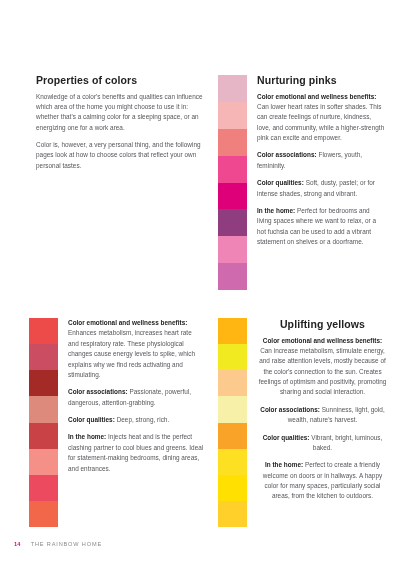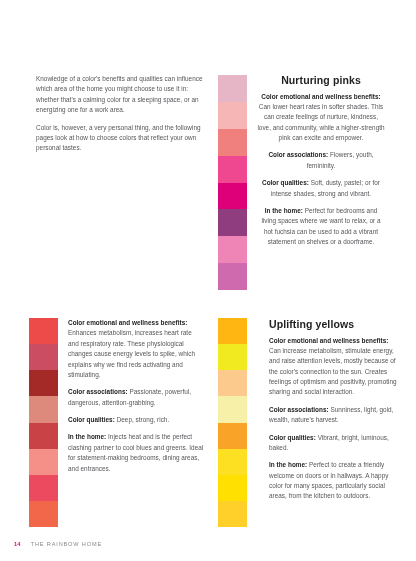--- a/index.html
+++ b/index.html
@@ -55,31 +55,31 @@
   }
   #block-properties {
     left: 36px;
     top: 74px;
     width: 172px;
   }
   #block-pinks {
     left: 257px;
     top: 74px;
     width: 128px;
-    text-align: center;
   }
   #block-reds {
     left: 68px;
     top: 318px;
     width: 136px;
   }
   #block-yellows {
-    left: 269px;
+    left: 257px;
     top: 318px;
     width: 131px;
+    text-align: center;
   }
 
   h2.section-title {
     margin: 0 0 5px 0;
     font-size: 10.5px;
     font-weight: bold;
     letter-spacing: 0.1px;
     color: #222222;
     line-height: 1.2;
   }
@@ -152,20 +152,21 @@
       <div class="swatch" style="background: rgb(242, 234, 32);"></div>
       <div class="swatch" style="background: rgb(253, 202, 142);"></div>
       <div class="swatch" style="background: rgb(247, 240, 168);"></div>
       <div class="swatch" style="background: rgb(249, 163, 40);"></div>
       <div class="swatch" style="background: rgb(253, 224, 33);"></div>
       <div class="swatch" style="background: rgb(255, 224, 0);"></div>
       <div class="swatch" style="background: rgb(255, 208, 42);"></div>
     </div>
 
   <div class="block" id="block-properties">
+    <h2 class="section-title">Properties of colors</h2>
     <p class="body-text">Knowledge of a color's benefits and qualities can influence which area of the home you might choose to use it in: whether that's a calming color for a sleeping space, or an energizing one for a work area.</p>
     <p class="body-text">Color is, however, a very personal thing, and the following pages look at how to choose colors that reflect your own personal tastes.</p>
   </div>
 
   <div class="block" id="block-pinks">
     <h2 class="section-title">Nurturing pinks</h2>
     <p class="body-text"><span class="lead">Color emotional and wellness benefits:</span><span> Can lower heart rates in softer shades. This can create feelings of nurture, kindness, love, and community, while a higher-strength pink can excite and empower.</span></p>
     <p class="body-text"><span class="lead">Color associations:</span><span> Flowers, youth, femininity.</span></p>
     <p class="body-text"><span class="lead">Color qualities:</span><span> Soft, dusty, pastel; or for intense shades, strong and vibrant.</span></p>
     <p class="body-text"><span class="lead">In the home:</span><span> Perfect for bedrooms and living spaces where we want to relax, or a hot fuchsia can be used to add a vibrant statement on shelves or a doorframe.</span></p>

